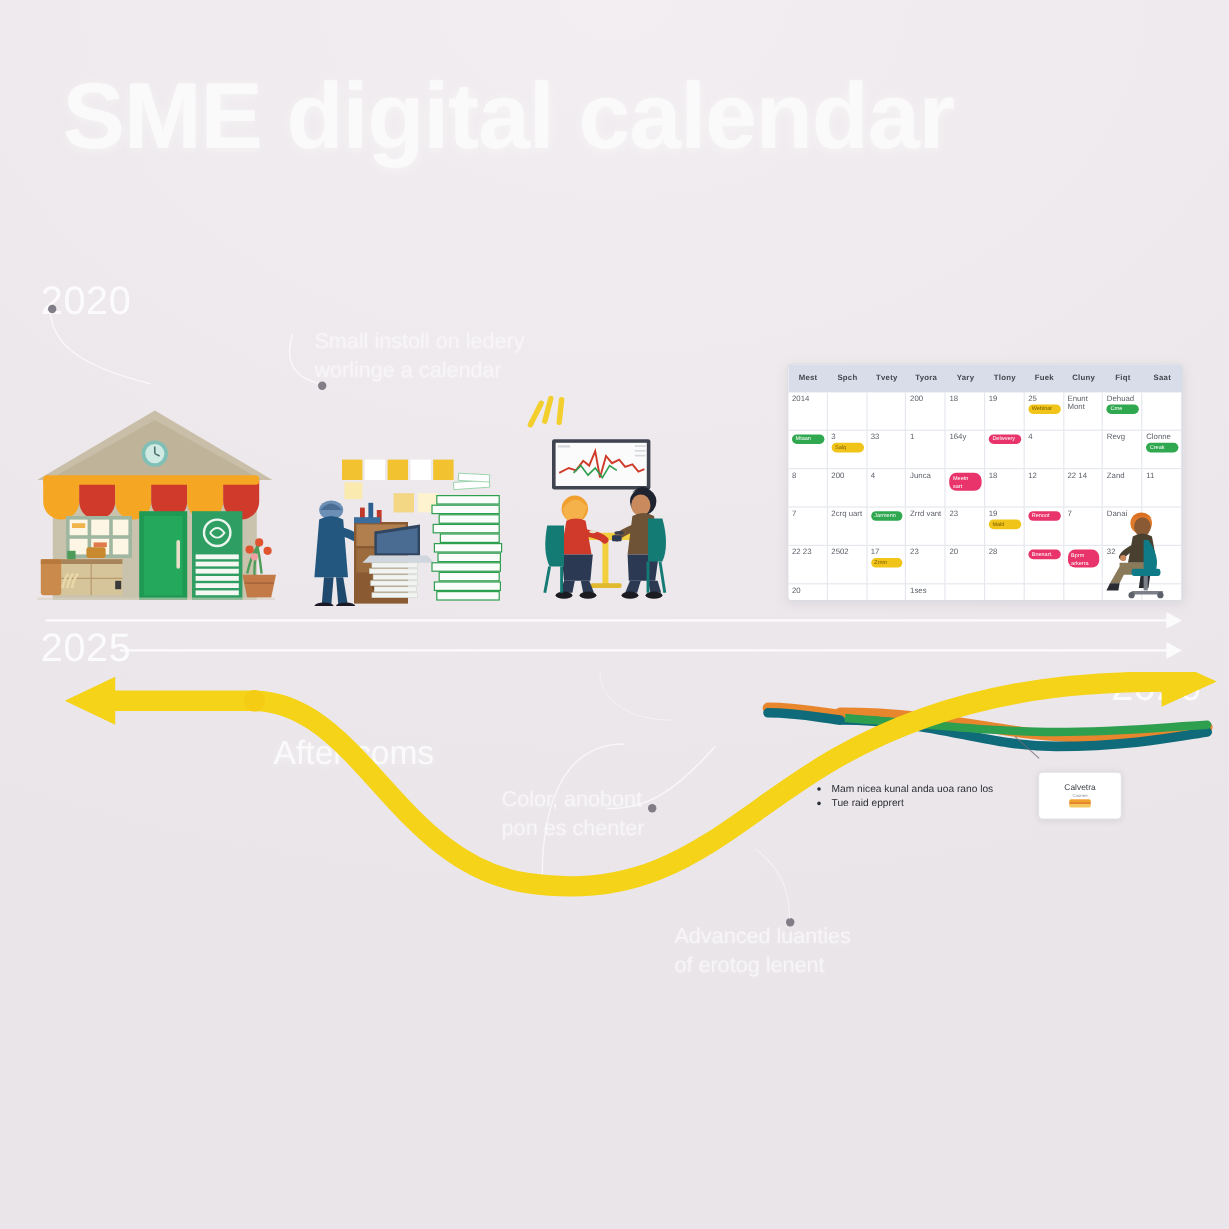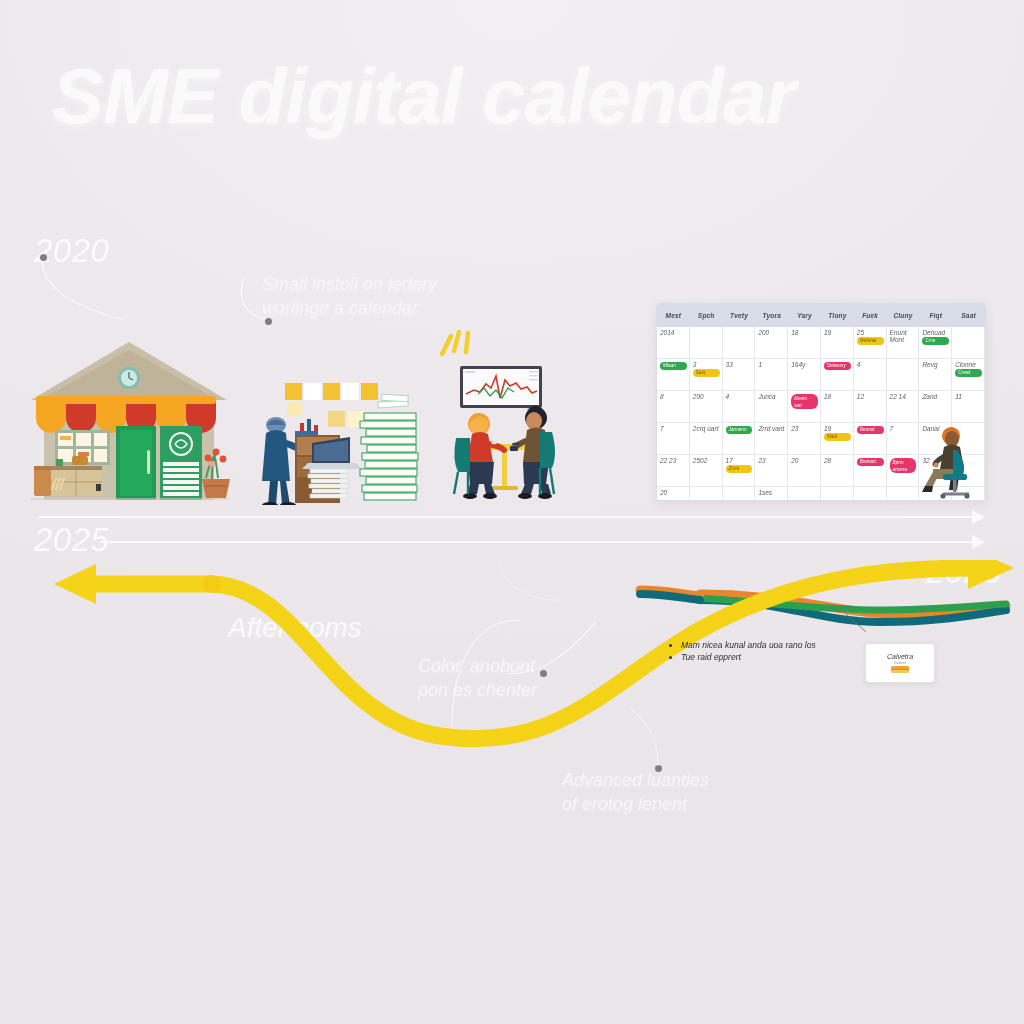--- a/index.html
+++ b/index.html
@@ -4,21 +4,20 @@
 <style>
   html,body{margin:0;padding:0;}
   body{
     width:1024px;height:1024px;overflow:hidden;
     font-family:"Liberation Sans","DejaVu Sans",sans-serif;
     background:#ece8eb;
   }
   #stage{position:relative;width:1024px;height:1024px;
     background:
       radial-gradient(ellipse 120% 80% at 50% 0%, #f2eef1 0%, #ece8eb 55%, #e9e5e9 100%);
-    font-style: italic;
   }
   .abs{position:absolute;}
 
   
   #title{
     left:52px;top:56px;width:920px;
     font-size:78px;font-weight:bold;letter-spacing:-1px;
     color:#fbfafb;line-height:1.05;
     text-shadow:0 2px 10px rgba(255,255,255,.5);
     white-space:nowrap;
@@ -89,21 +88,21 @@
   }
   #mini-card .mc-title{font-size:7px;color:#3d4046;filter:blur(.2px);}
   #mini-card .mc-sub{font-size:3.6px;color:#8a8d94;filter:blur(.2px);}
   #mini-card .mc-bar{width:18px;height:7px;border-radius:1.5px;
     background:linear-gradient(#f0a22e 0 38%,#e8862e 38% 62%,#f3c75c 62% 100%);}
 
   
   #bullets{left:672px;top:640px;width:170px;color:#2b2f36;font-size:8.5px;
            line-height:1.35;filter:blur(.2px);}
   #bullets li{margin:0 0 1px 0;}
-  #bullets ul{margin:0;padding-left:9px;list-style:disc;}
+  #bullets ul{margin:12px;padding-left:9px;list-style:disc;}
 
   
   #shop{left:22px;top:338px;width:215px;height:170px;}
   #office{left:240px;top:355px;width:185px;height:150px;}
   #meeting{left:432px;top:326px;width:150px;height:180px;}
 </style>
 </head>
 <body>
 
 <div id="stage">

